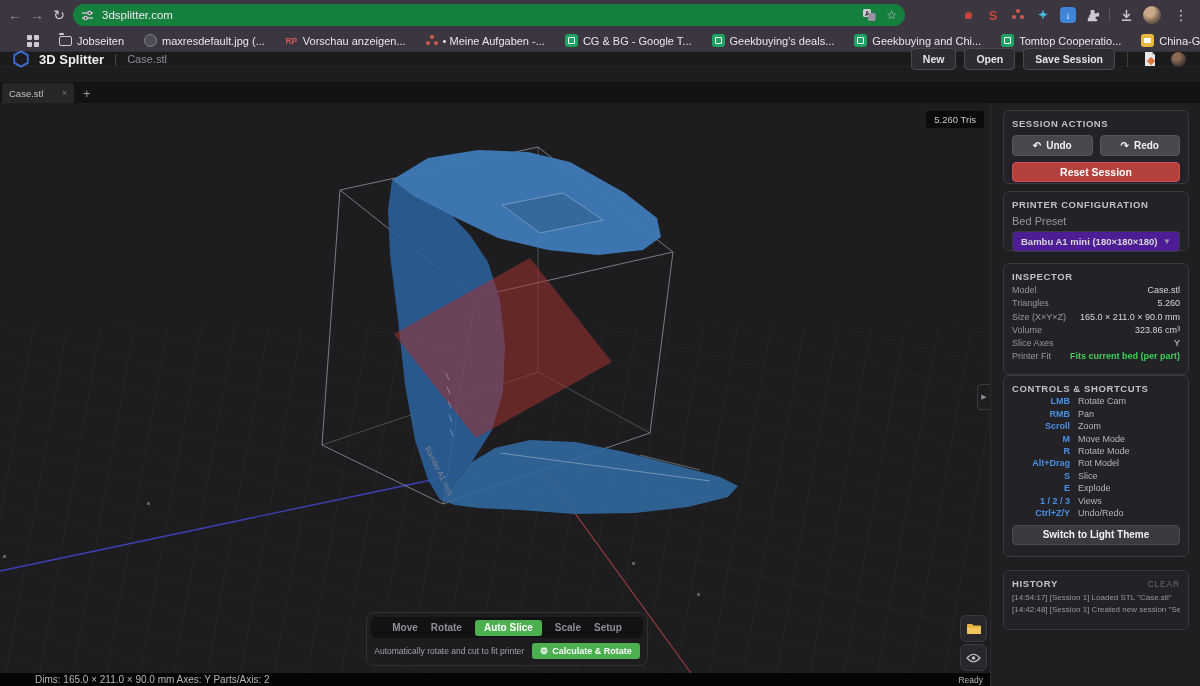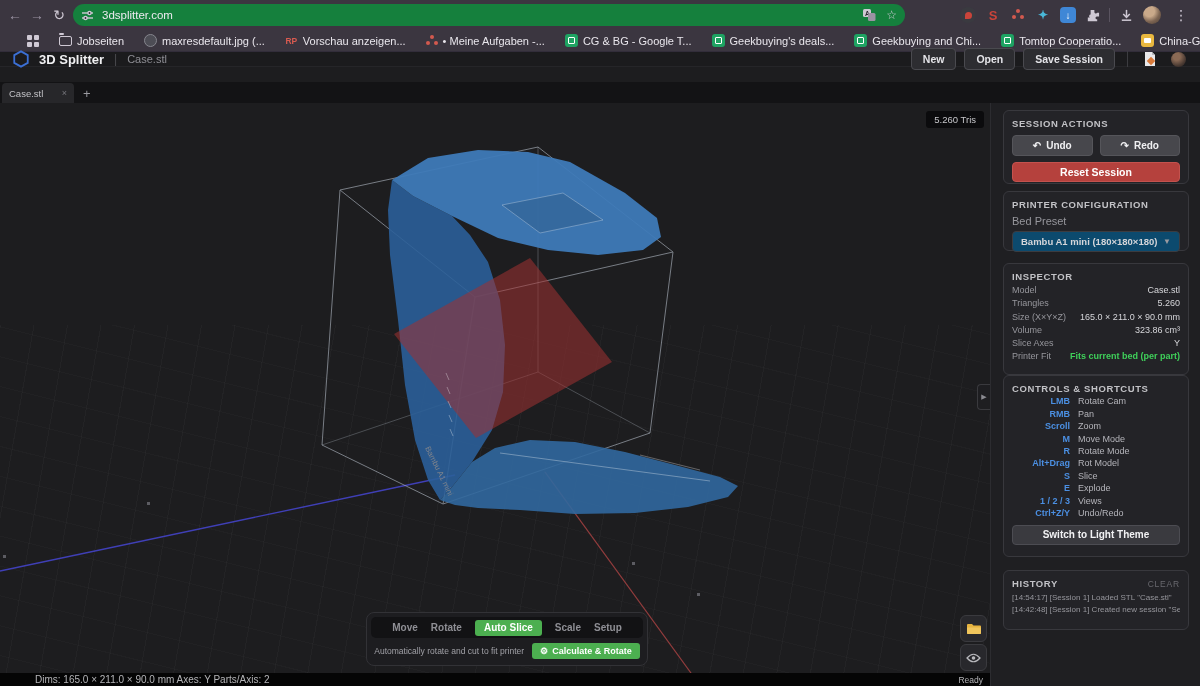--- a/index.html
+++ b/index.html
@@ -83,21 +83,21 @@
   
   .sidebar { position:absolute; left:990px; top:103px; width:210px; height:583px; background:#1f1f22; border-left:1px solid #2c2c30; }
   .card { position:absolute; left:12px; width:186px; background:#232327; border:1px solid #38383d; border-radius:6px; padding:7px 8px; }
   .card h4 { color:#c2c2c6; font-size:9.5px; font-weight:bold; letter-spacing:0.6px; }
   .c-session { top:7px; height:74px; }
   .btnrow { display:flex; gap:7px; margin-top:6px; }
   .gbtn { flex:1; background:#47474c; border:1px solid #55555a; border-radius:4px; color:#f0f0f2; font-size:10px; font-weight:bold; height:21px; display:flex; align-items:center; justify-content:center; gap:5px; cursor:pointer; }
   .rbtn { margin-top:6px; width:100%; background:#b5413d; border:1px solid #c4524e; border-radius:4px; color:#fff; font-size:10.5px; font-weight:bold; height:20px; display:flex; align-items:center; justify-content:center; cursor:pointer; }
   .c-printer { top:88px; height:60px; }
   .plabel { color:#96969c; font-size:11px; margin-top:5px; }
-  .pselect { margin-top:4px; height:21px; background:#0c4a6e; border:1px solid #3c3c40; border-radius:4px; display:flex; align-items:center; padding:0 8px; cursor:pointer; }
+  .pselect { margin-top:4px; height:21px; background:#4c1d95; border:1px solid #3c3c40; border-radius:4px; display:flex; align-items:center; padding:0 8px; cursor:pointer; }
   .pselect .val { color:#d6d6da; font-size:9.5px; font-weight:bold; flex:1; }
   .pselect .chev { color:#9a9aa0; font-size:8px; }
   .c-inspector { top:160px; height:112px; }
   .irow { display:flex; justify-content:space-between; margin-top:3.2px; }
   .irow .il { color:#96969c; font-size:9px; }
   .irow .iv { color:#d6d6da; font-size:9px; }
   .irow .iv.fit { color:#3fd05a; font-weight:bold; }
   .c-controls { top:272px; height:182px; }
   .crow { display:flex; gap:8px; margin-top:2.4px; }
   .crow .ck { width:58px; text-align:right; color:#4b8fe2; font-size:9px; font-weight:bold; }

